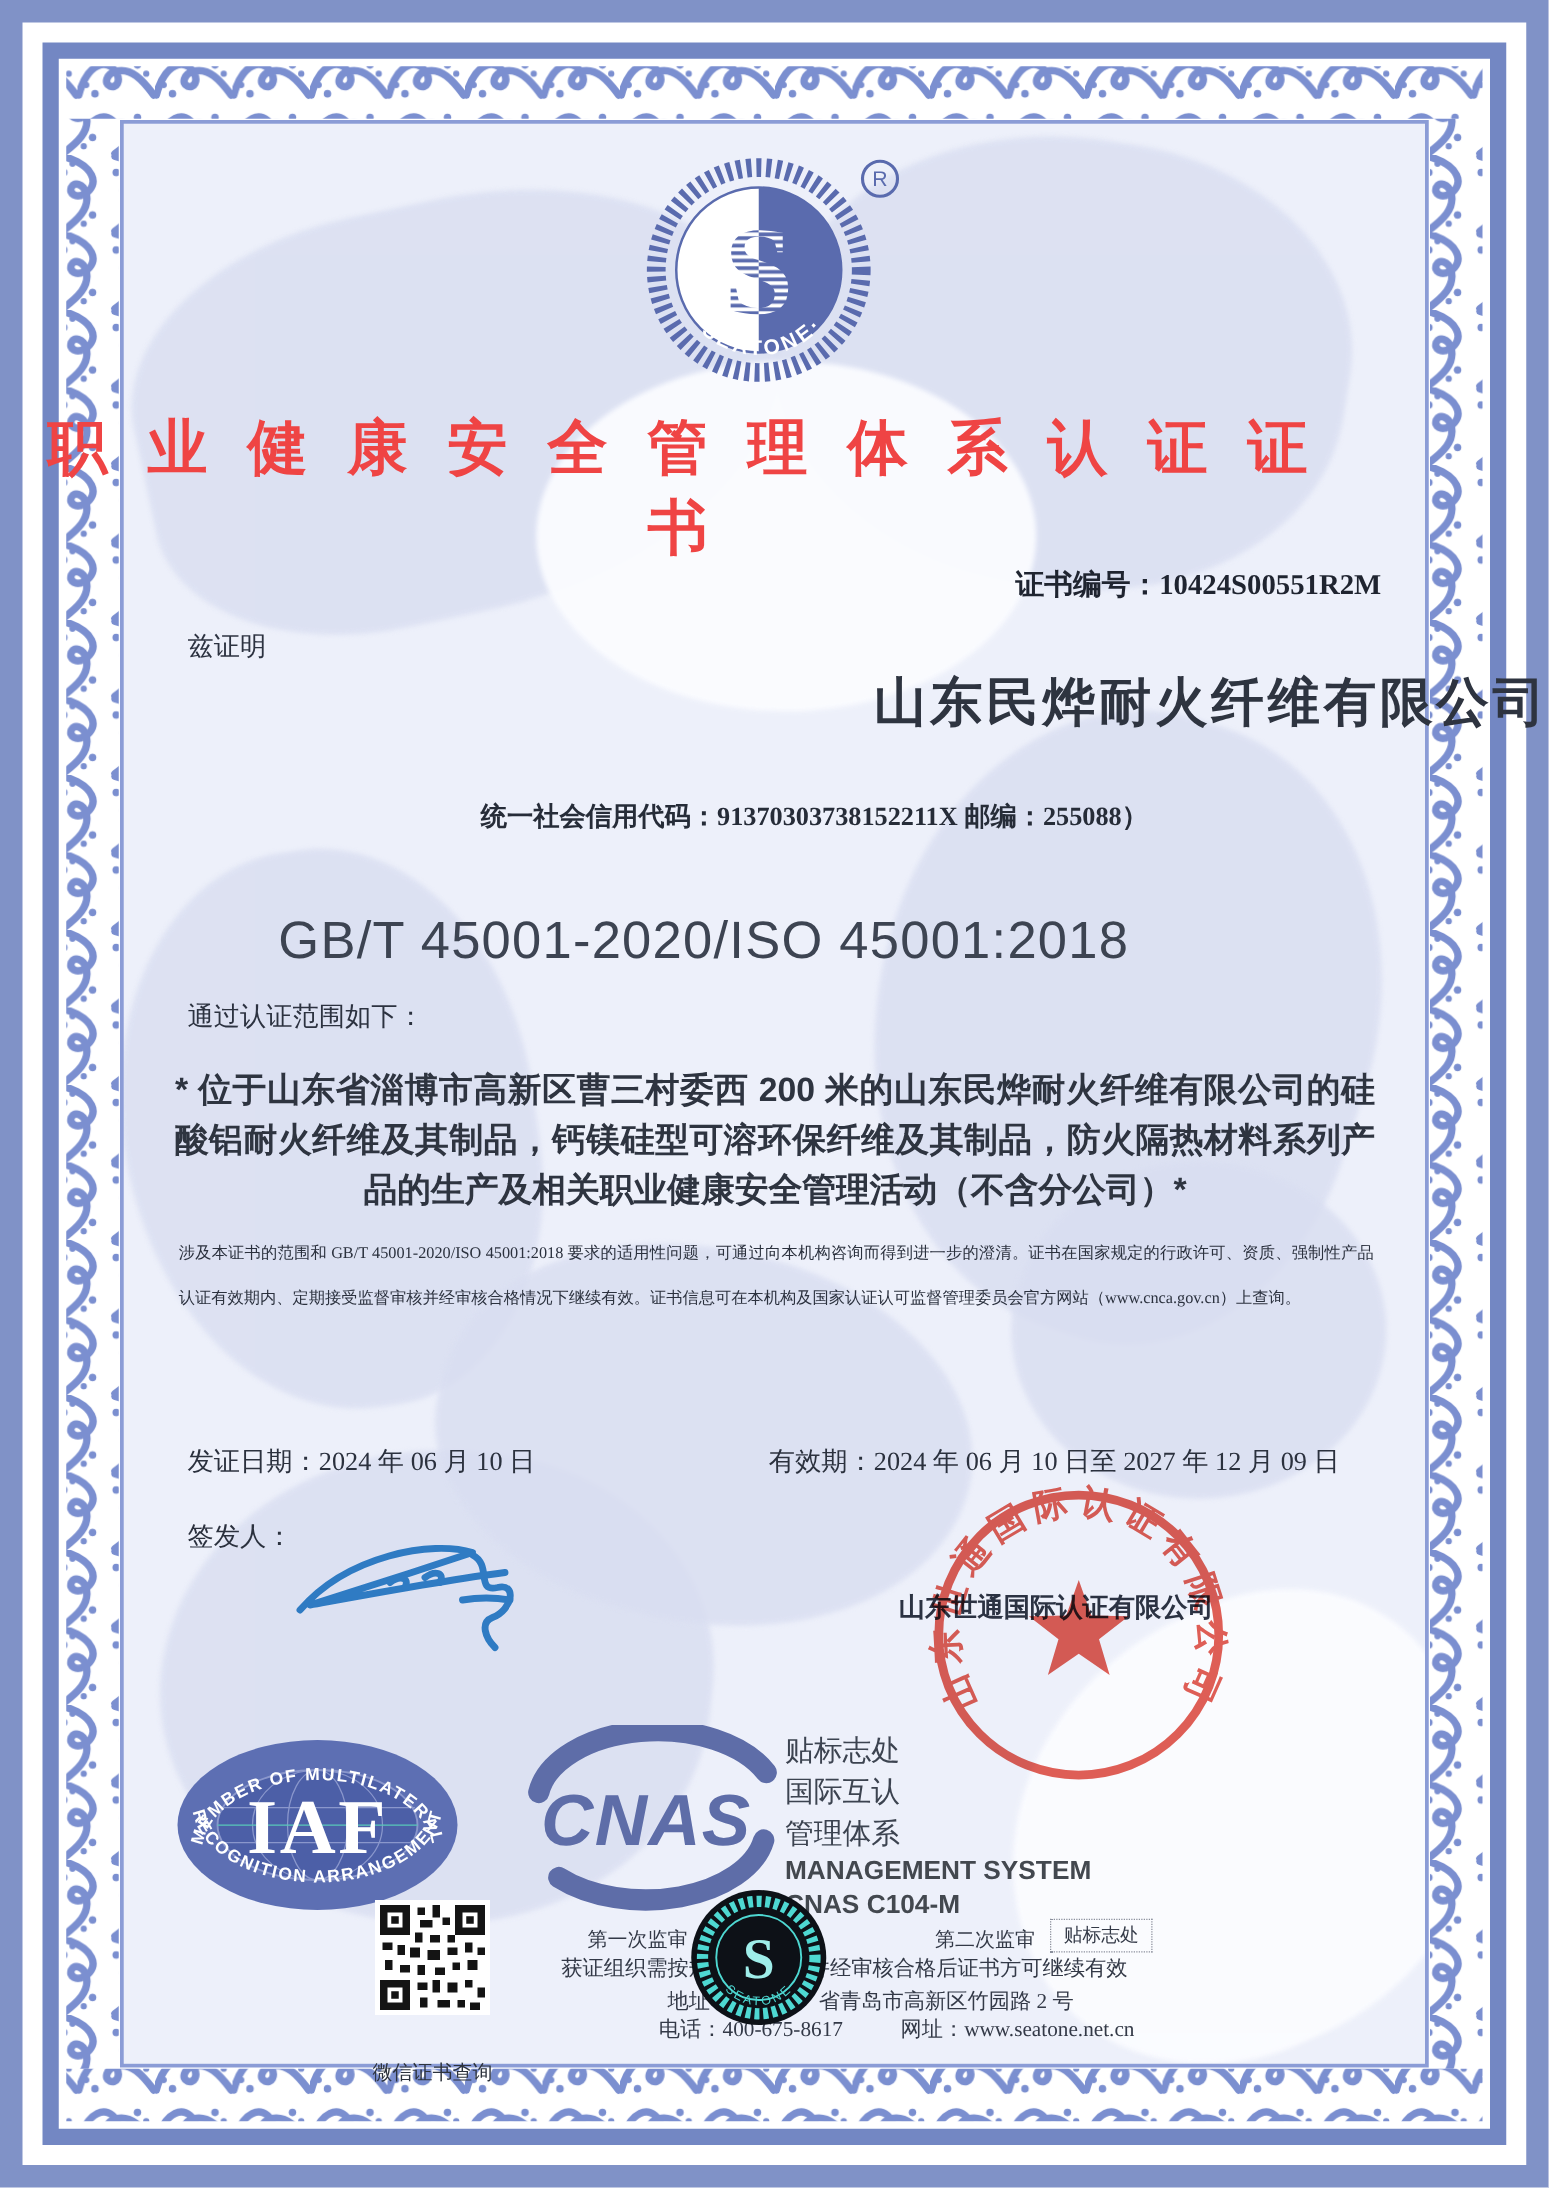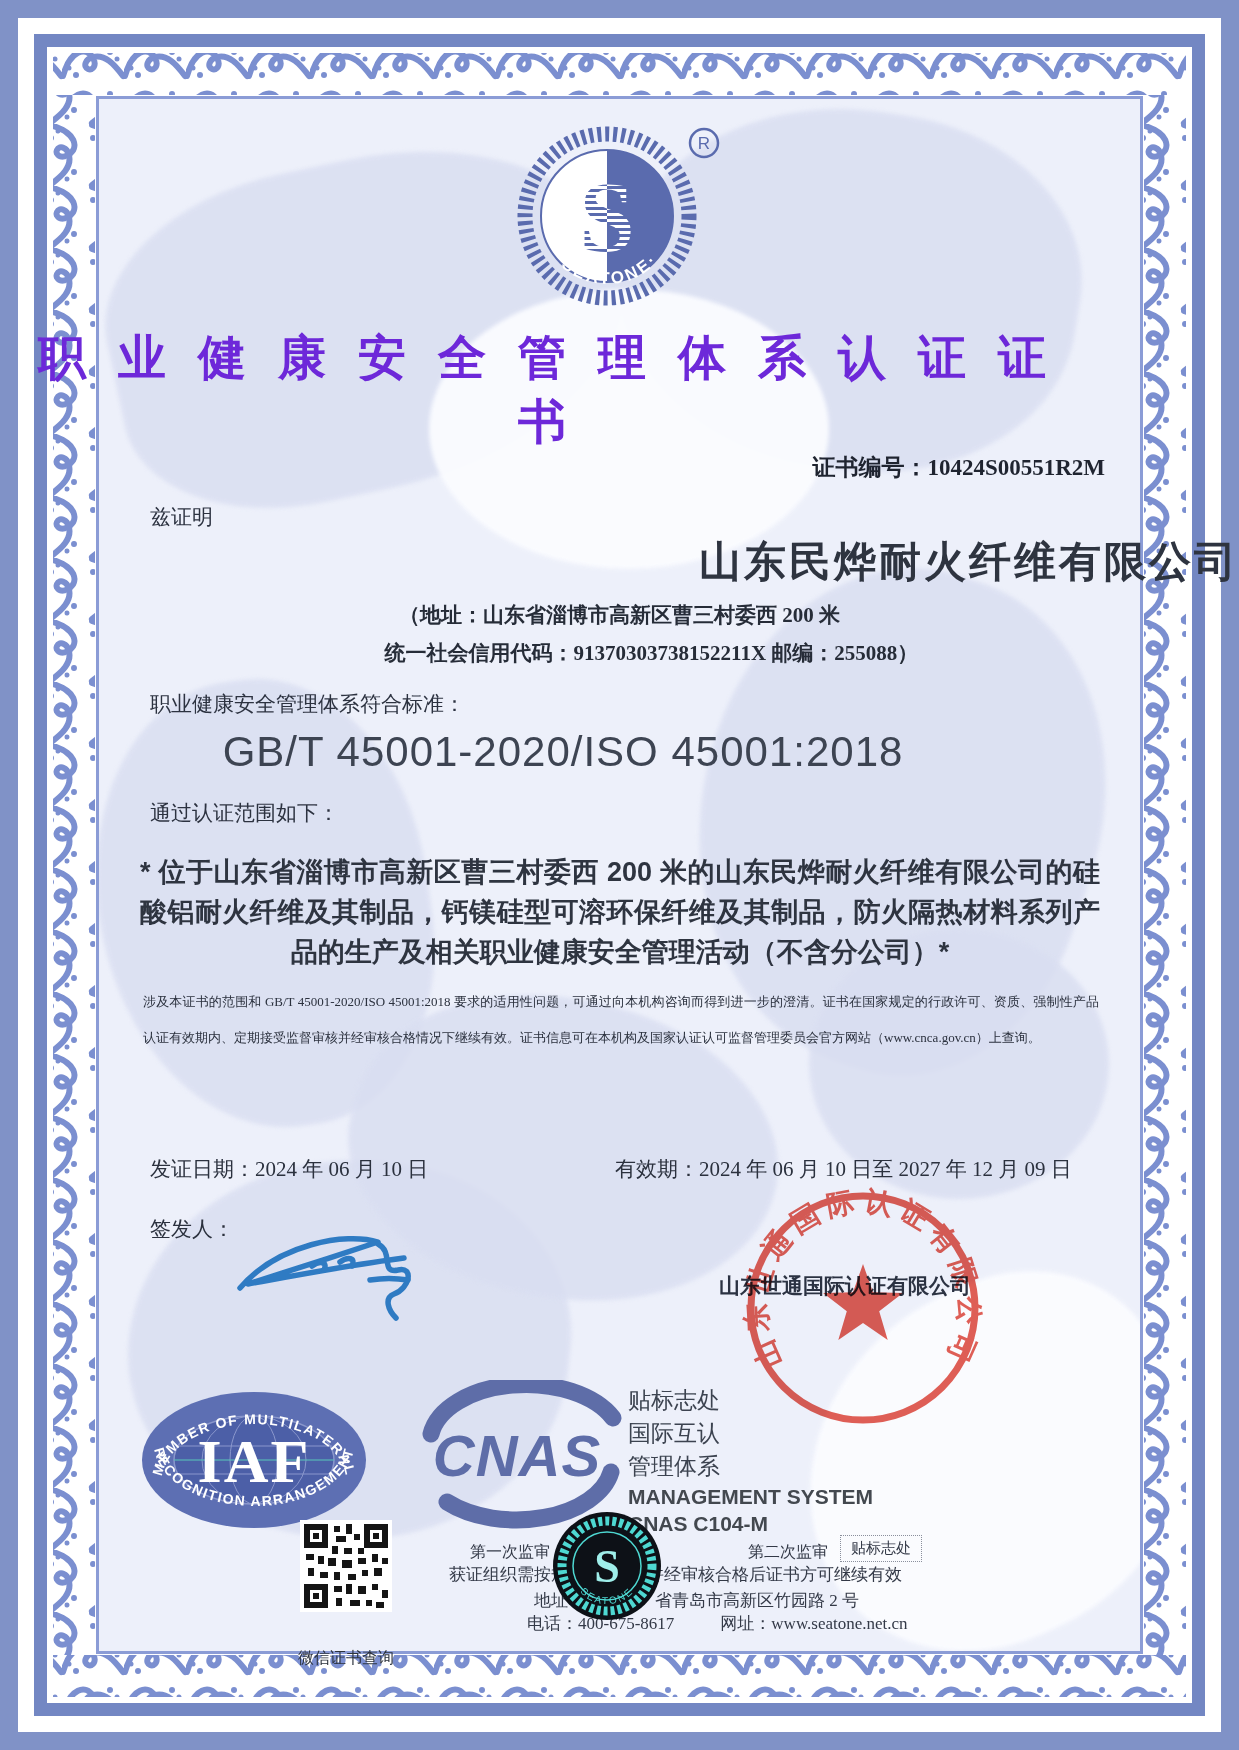--- a/index.html
+++ b/index.html
@@ -15,21 +15,21 @@
   .b2{left:520px;top:10px;width:460px;height:360px;border-radius:55% 45% 50% 50%;transform:rotate(9deg);}
   .b3{left:330px;top:190px;width:400px;height:280px;border-radius:50%;}
   .b4{left:600px;top:470px;width:400px;height:500px;border-radius:48% 52% 42% 58%;transform:rotate(18deg);}
   .b5{left:0px;top:580px;width:330px;height:450px;border-radius:50% 50% 45% 55%;transform:rotate(-8deg);}
   .b6{left:30px;top:1060px;width:440px;height:380px;border-radius:55% 45% 52% 48%;transform:rotate(6deg);}
   .b7{left:700px;top:1190px;width:390px;height:350px;border-radius:60% 40% 55% 45%;transform:rotate(-24deg);}
   .b8{left:710px;top:830px;width:300px;height:270px;border-radius:50%;}
   .b9{left:250px;top:900px;width:430px;height:300px;border-radius:52% 48% 55% 45%;transform:rotate(14deg);}
   
   .title{left:0;top:326px;width:1100px;text-align:center;font-size:48px;font-weight:bold;
-         letter-spacing:32px;padding-left:16px;box-sizing:border-box;color:#6d28d9;}
+         letter-spacing:32px;padding-left:16px;box-sizing:border-box;color:#ef4444;}
   .certno{top:452px;right:134px;font-size:23px;font-weight:bold;color:#1f2430;}
   .certify{left:150px;top:503px;font-size:21px;color:#2c3240;}
   .company{left:0;top:534px;width:1239px;text-align:right;font-size:42px;font-weight:bold;
            font-family:"Liberation Sans","DejaVu Sans",sans-serif;color:#2e3440;letter-spacing:3px;}
   .addr{left:0;top:601px;width:1239px;text-align:center;font-size:21px;font-weight:bold;color:#262c38;}
   .credit{left:0;top:639px;width:1239px;text-align:center;font-size:21px;font-weight:bold;color:#262c38;padding-left:32px;}
   .stdlabel{left:150px;top:690px;font-size:21px;color:#2c3240;}
   .standard{left:0;top:728px;width:1126px;text-align:center;font-size:42px;color:#3d4452;
             font-family:"Liberation Sans","DejaVu Sans",sans-serif;letter-spacing:1px;}
   .scopelabel{left:150px;top:799px;font-size:21px;color:#2c3240;}
@@ -131,24 +131,22 @@
   </svg>
 
   <div class="abs title">职业健康安全管理体系认证证书</div>
 
   <div class="abs certno">
     <span>证书编号：</span><span>10424S00551R2M</span>
   </div>
 
   <div class="abs certify">兹证明</div>
   <div class="abs company">山东民烨耐火纤维有限公司</div>
-  <div class="abs addr">（地址：山东省淄博市高新区曹三村委西 200 米</div>
   <div class="abs credit">统一社会信用代码：91370303738152211X 邮编：255088）</div>
 
-  <div class="abs stdlabel">职业健康安全管理体系符合标准：</div>
   <div class="abs standard">GB/T 45001-2020/ISO 45001:2018</div>
 
   <div class="abs scopelabel">通过认证范围如下：</div>
   <div class="abs scope">* 位于山东省淄博市高新区曹三村委西 200 米的山东民烨耐火纤维有限公司的硅酸铝耐火纤维及其制品，钙镁硅型可溶环保纤维及其制品，防火隔热材料系列产品的生产及相关职业健康安全管理活动（不含分公司）*</div>
 
   <div class="abs notice">涉及本证书的范围和 GB/T 45001-2020/ISO 45001:2018 要求的适用性问题，可通过向本机构咨询而得到进一步的澄清。证书在国家规定的行政许可、资质、强制性产品认证有效期内、定期接受监督审核并经审核合格情况下继续有效。证书信息可在本机构及国家认证认可监督管理委员会官方网站（www.cnca.gov.cn）上查询。</div>
 
   <div class="abs issue">
     <span>发证日期：</span><span>2024 年 06 月 10 日</span>
   </div>

